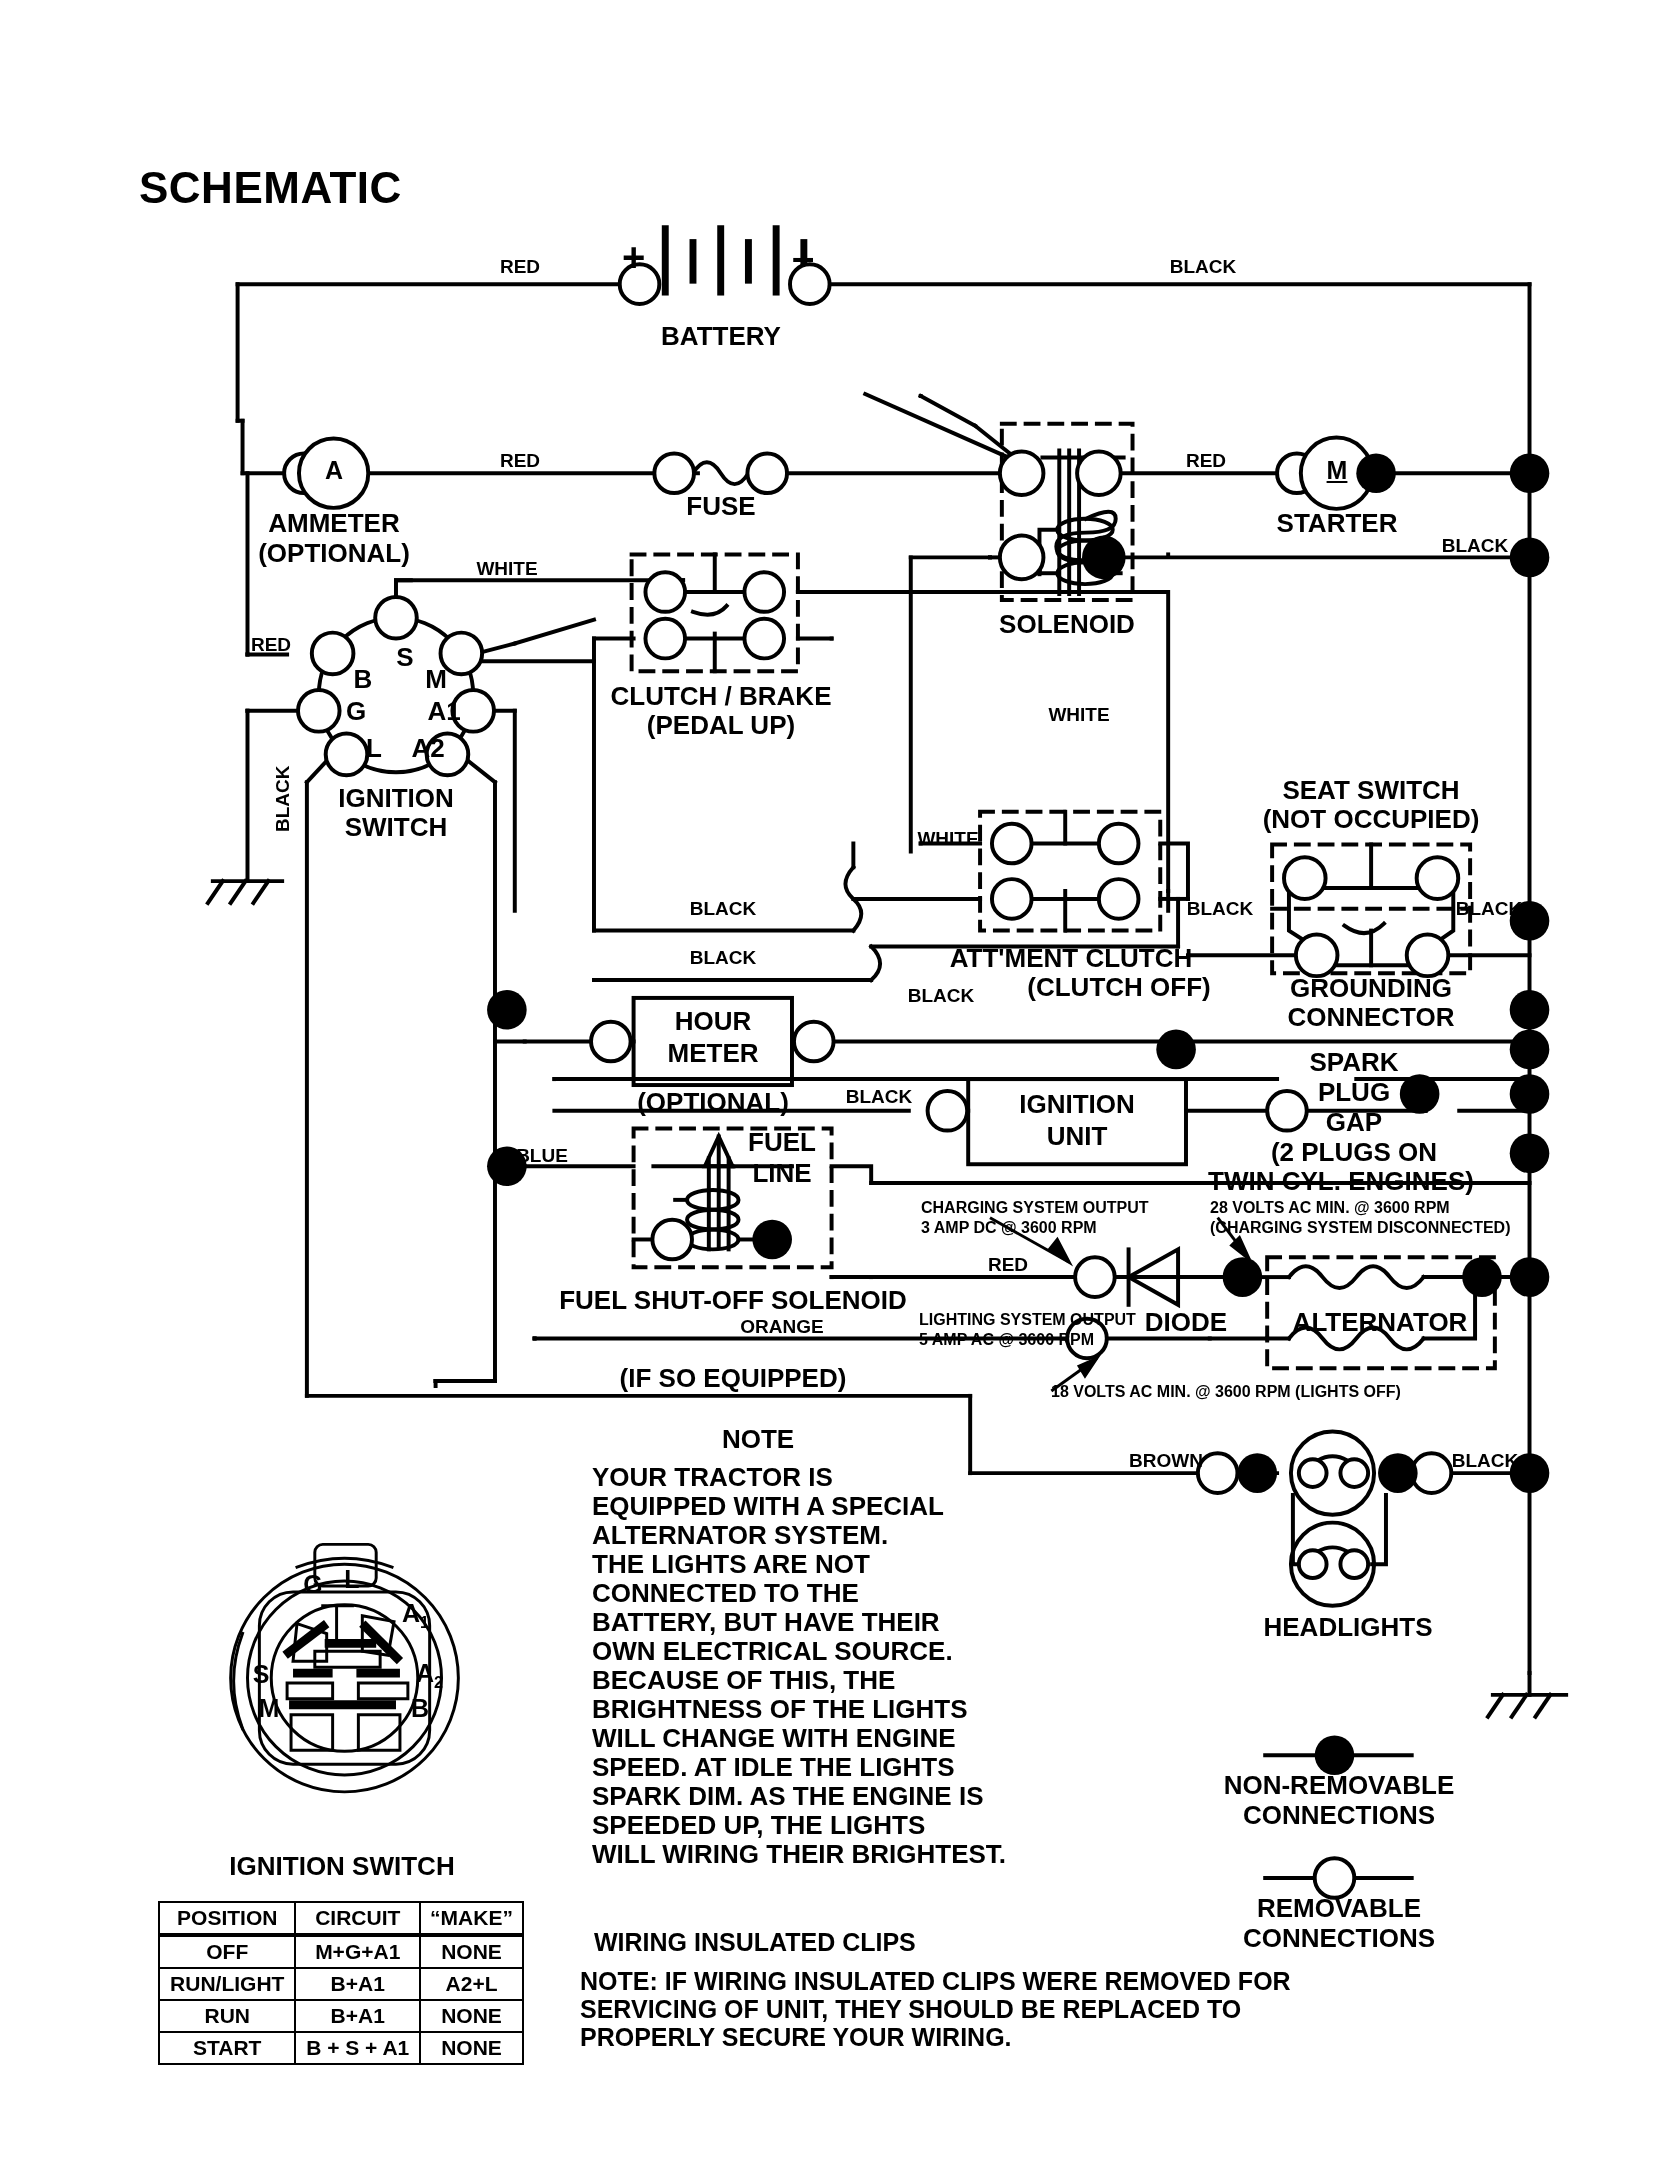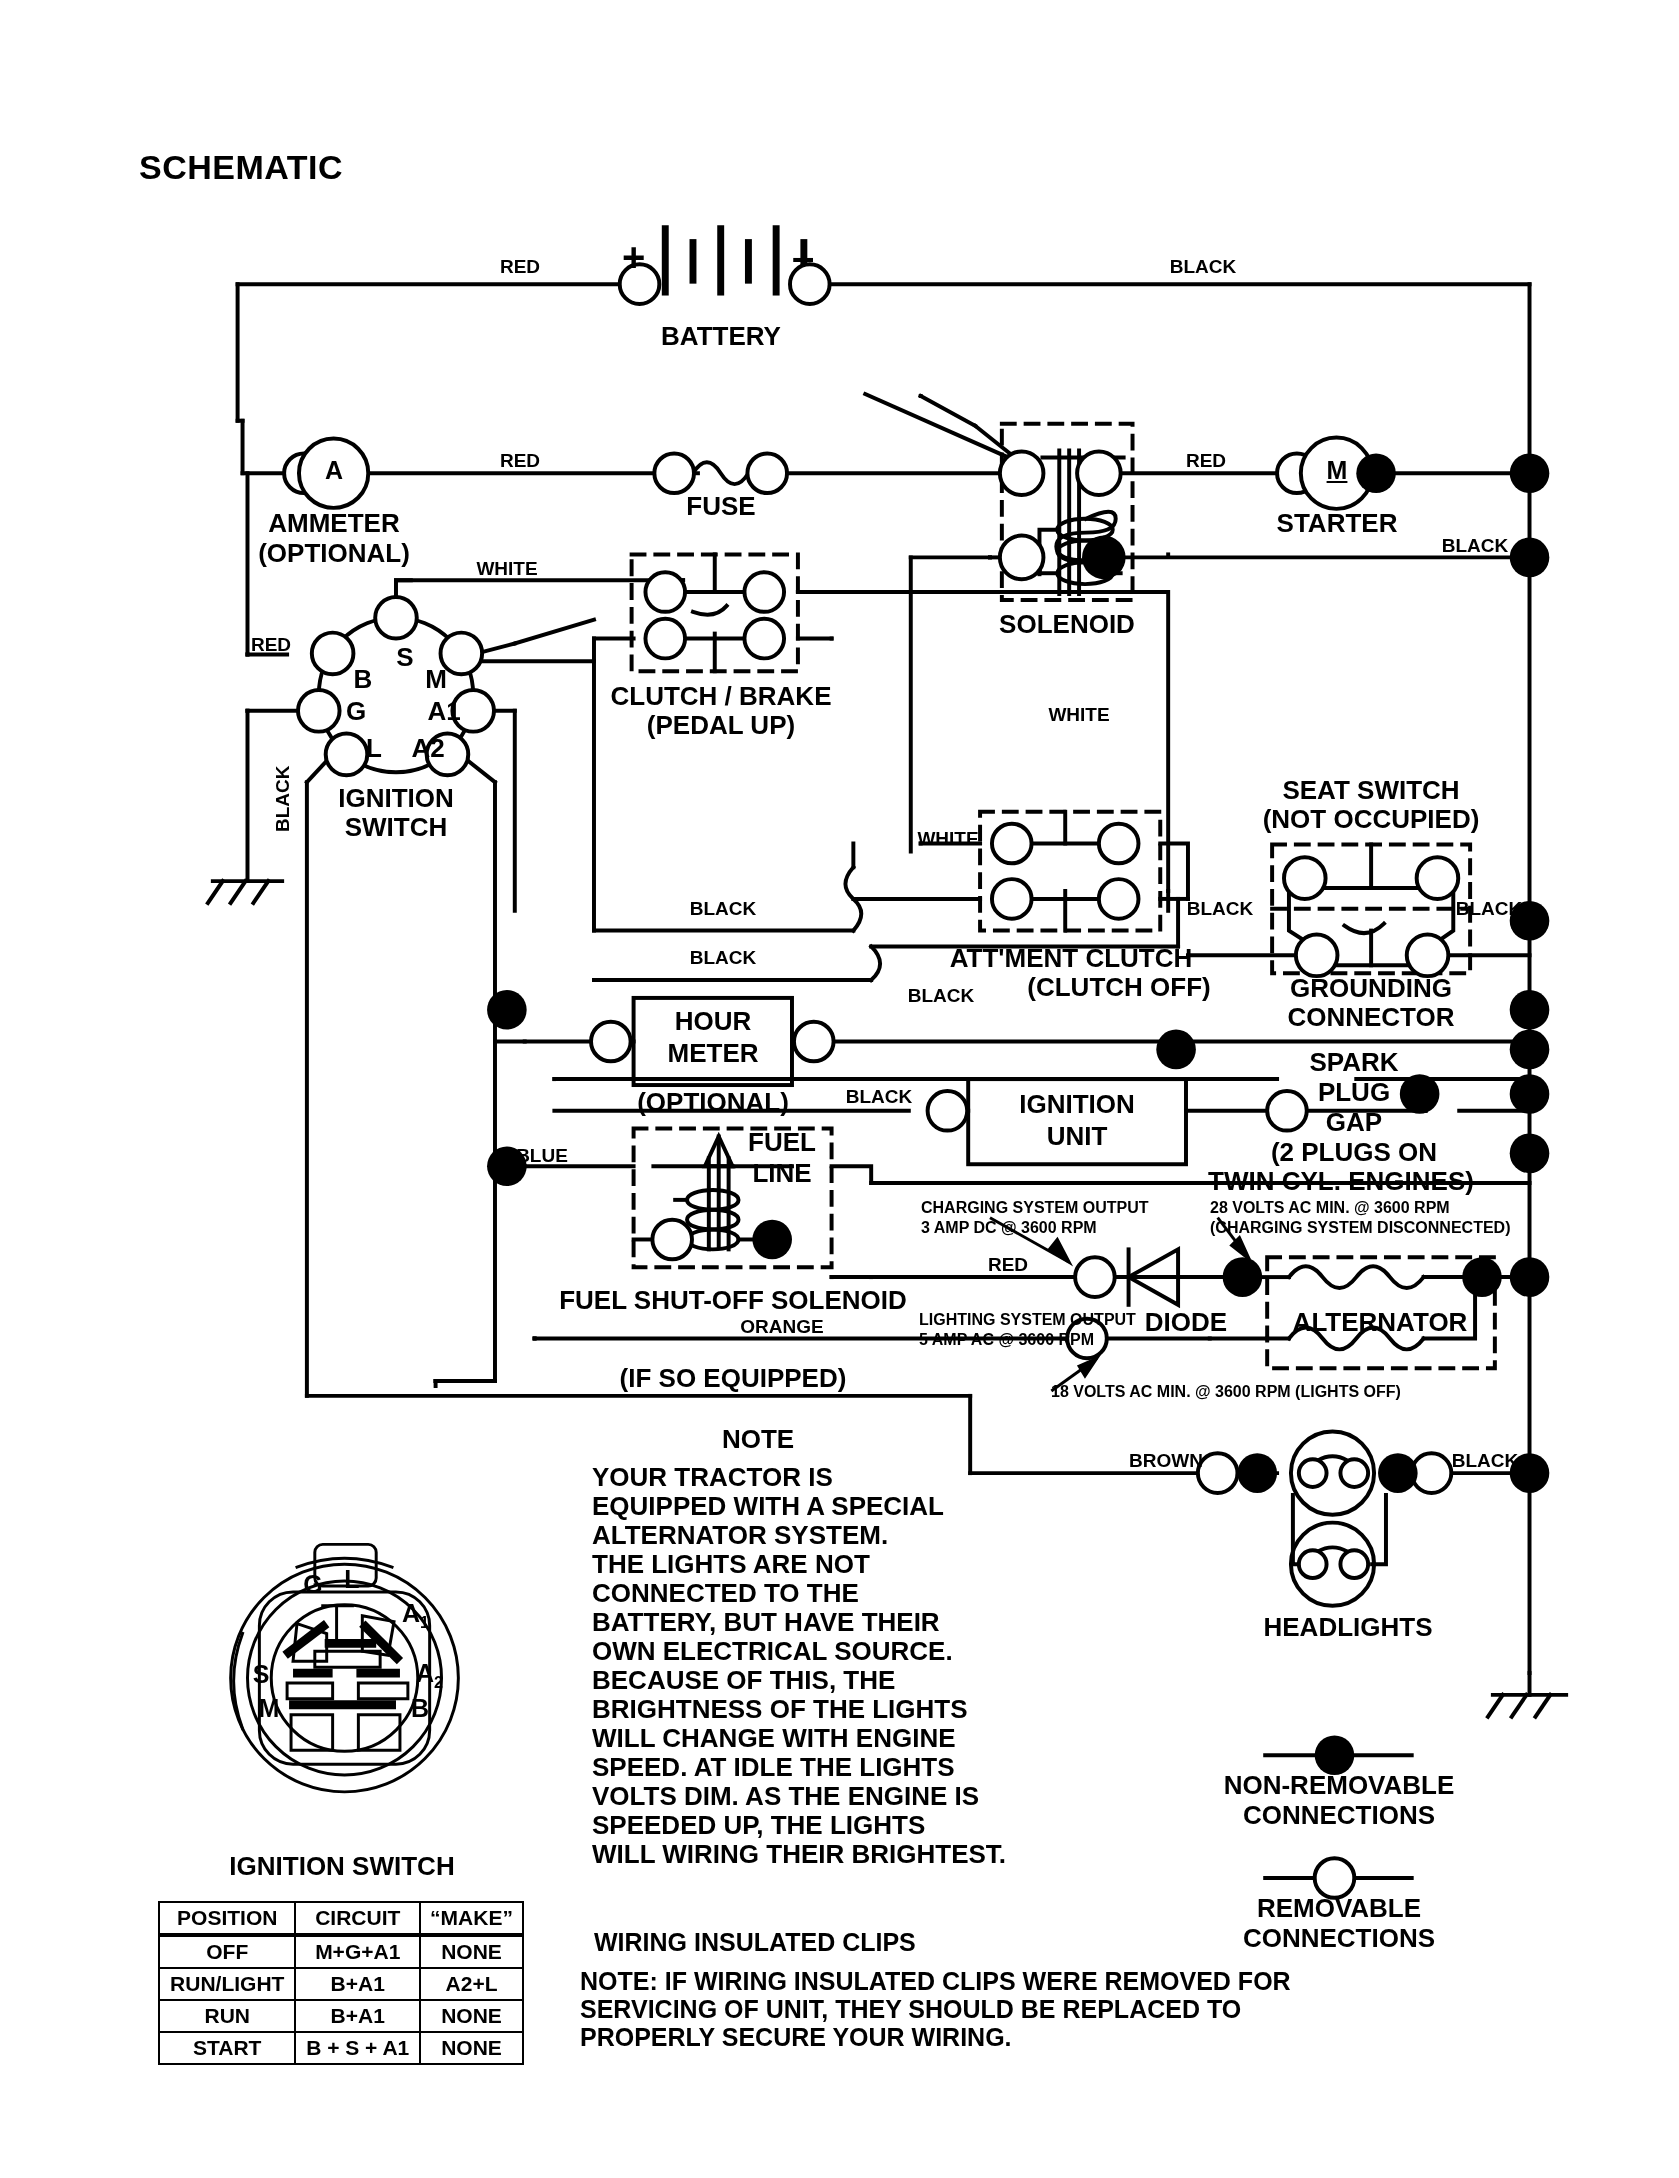--- a/index.html
+++ b/index.html
@@ -3,21 +3,21 @@
 <meta charset="utf-8">
 <title>Schematic</title>
 <style>
   html,body{margin:0;padding:0;background:#fff;}
   body{width:1679px;height:2178px;position:relative;
        font-family:"Liberation Sans",sans-serif;color:#000;overflow:hidden;}
   #sheet{position:absolute;inset:0;}
   svg{position:absolute;left:0;top:0;width:1679px;height:2178px;}
   .lbl{position:absolute;font-weight:bold;line-height:1.06;white-space:pre;}
   .ctr{text-align:center;transform:translateX(-50%);}
-  .t36{font-size:34px;letter-spacing:0.5px;}
+  .t36{font-size:44px;letter-spacing:0.5px;margin-top:16px;}
   .t27{font-size:26px;}
   .t25{font-size:25px;}
   .t19{font-size:19px;}
   .t16{font-size:16px;}
   .vert{transform:rotate(-90deg);transform-origin:0 0;}
   table{border-collapse:collapse;font-weight:bold;border-radius:28px;}
   td,th{border:2px solid #000;font-size:21px;text-align:center;
         padding:3px 6px;font-family:"Liberation Sans",sans-serif;}
   thead th{border-bottom:4px solid #000;}
   #swtable{position:absolute;left:158px;top:1901px;width:366px;}
@@ -493,21 +493,21 @@
       <div>EQUIPPED WITH A SPECIAL</div>
       <div>ALTERNATOR SYSTEM.</div>
       <div>THE LIGHTS ARE NOT</div>
       <div>CONNECTED TO THE</div>
       <div>BATTERY, BUT HAVE THEIR</div>
       <div>OWN ELECTRICAL SOURCE.</div>
       <div>BECAUSE OF THIS, THE</div>
       <div>BRIGHTNESS OF THE LIGHTS</div>
       <div>WILL CHANGE WITH ENGINE</div>
       <div>SPEED.  AT IDLE THE LIGHTS</div>
-      <div>VOLTS DIM.  AS THE ENGINE IS</div>
+      <div>SPARK DIM.  AS THE ENGINE IS</div>
       <div>SPEEDED UP, THE LIGHTS</div>
       <div>WILL WIRING THEIR BRIGHTEST.</div>
     </div>
 
 <div class="lbl t25 ctr" style="left:313px;top:1571px">G</div>
 <div class="lbl t25 ctr" style="left:352px;top:1566px">L</div>
 <div style="position:absolute;left:402px;top:1599px;font-size:25px;font-weight:bold"><span>A</span><sub style="font-size:16px">1</sub></div>
 <div style="position:absolute;left:416px;top:1659px;font-size:25px;font-weight:bold"><span>A</span><sub style="font-size:16px">2</sub></div>
 <div class="lbl t25 ctr" style="left:261px;top:1661px">S</div>
 <div class="lbl t25 ctr" style="left:269px;top:1695px">M</div>

